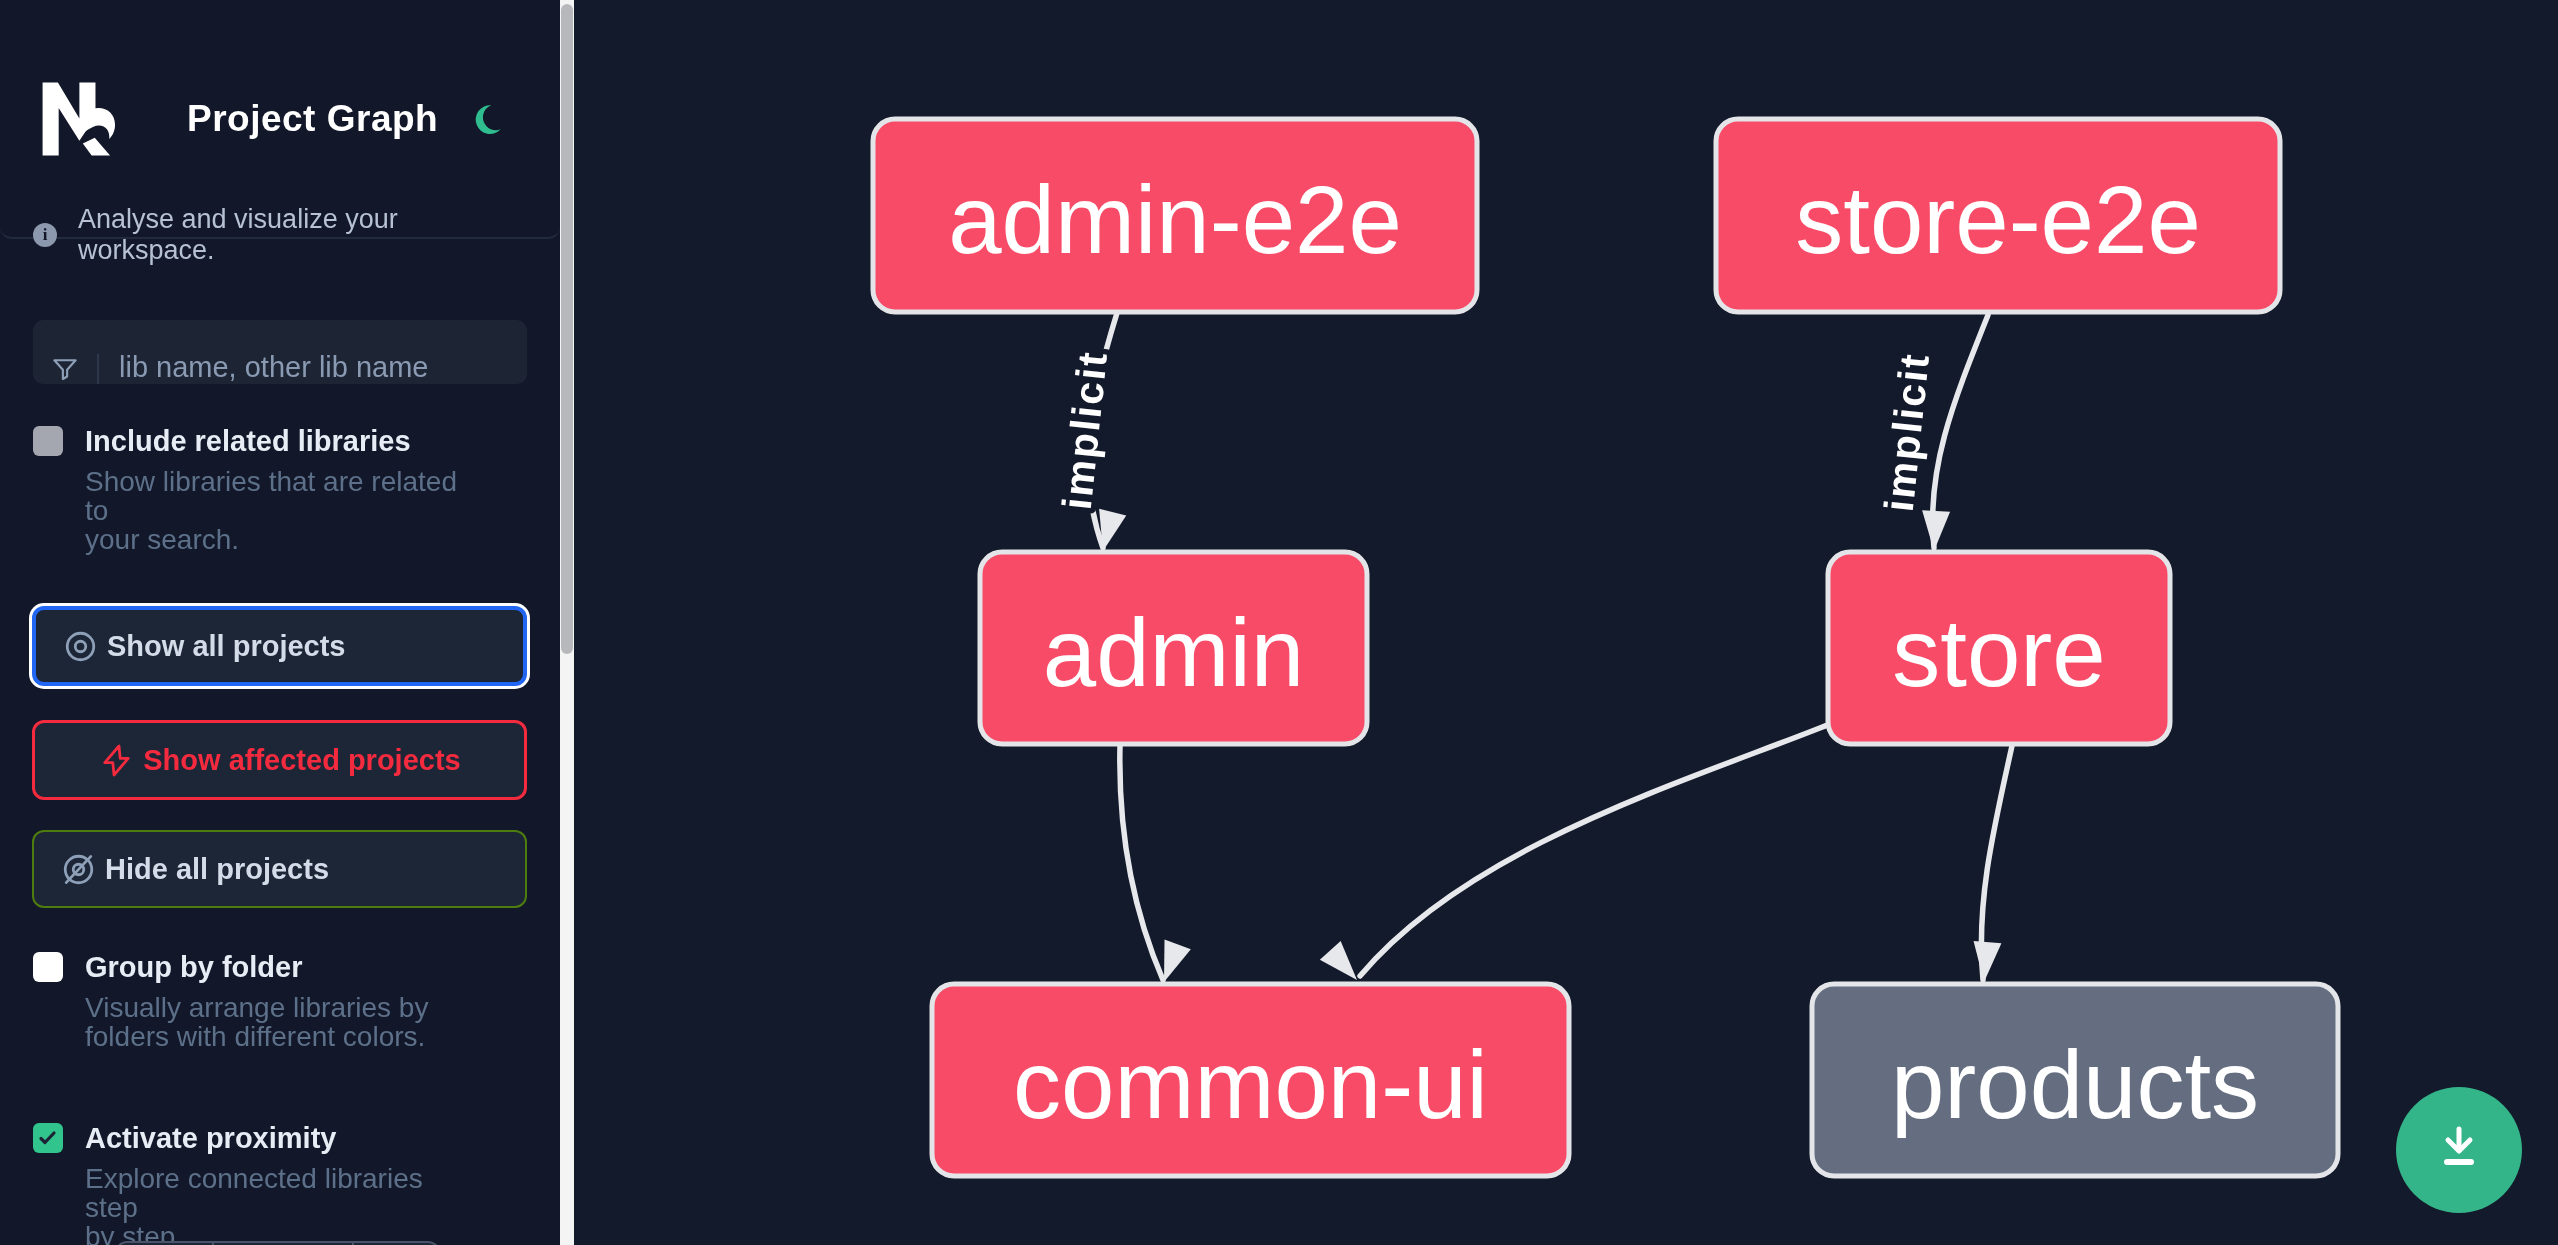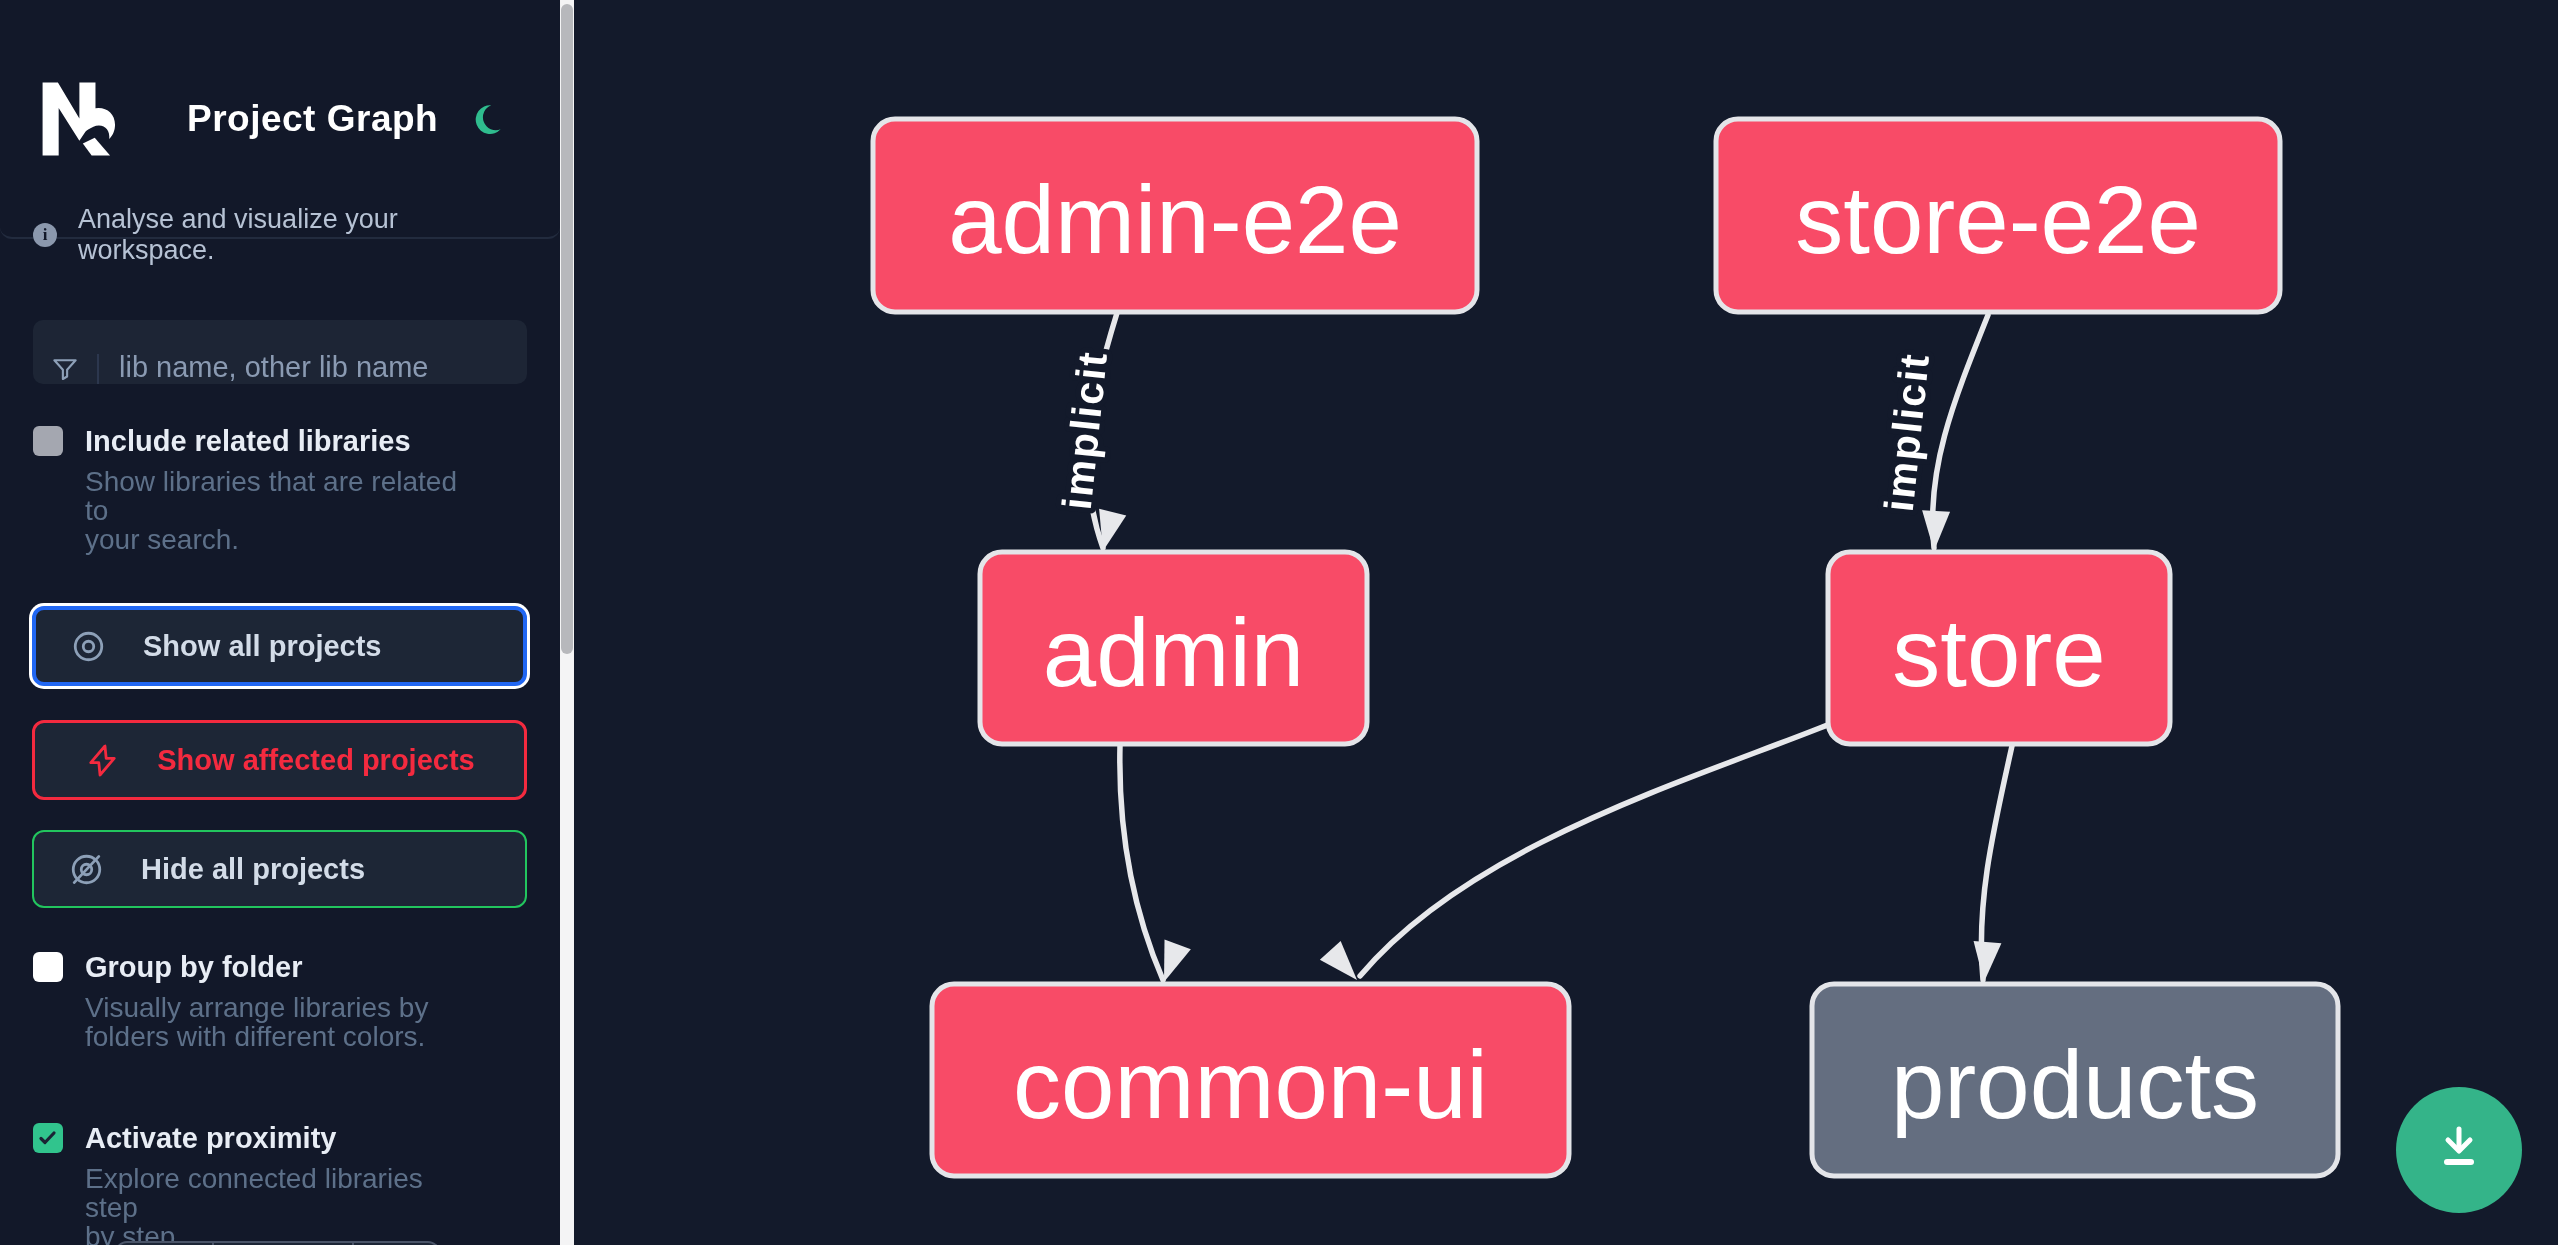--- a/index.html
+++ b/index.html
@@ -46,26 +46,26 @@
   .cb-box{width:30px;height:30px;border-radius:6px;margin-top:2px;cursor:pointer;
     display:flex;align-items:center;justify-content:center;}
   .cb-box svg{display:none;}
   .cb-box.gray{background:#a4a7b0;}
   .cb-box.white{background:#ffffff;}
   .cb-box.checked{background:#31c48d;}
   .cb-box.checked svg{display:block;}
   .cb-label{font-size:29px;font-weight:600;color:#e8edf5;line-height:34px;}
   .cb-desc{font-size:28px;color:#5d7089;line-height:29px;margin-top:9px;white-space:pre-line;}
   .side-btn{position:absolute;left:32px;width:495px;height:80px;box-sizing:border-box;
-    display:flex;align-items:center;gap:36px;padding:0 34px;
+    display:flex;align-items:center;gap:8px;padding:0 26px;
     background:#1d2636;border-radius:12px;font-size:29px;font-weight:600;color:#d3dce8;
     cursor:pointer;border:none;font-family:"Liberation Sans",sans-serif;}
   .btn-show-all{top:606px;border:4px solid #2167f3;box-shadow:0 0 0 3px #ffffff;}
   .btn-show-affected{top:720px;border:3px solid #f42a3f;color:#f42a3f;justify-content:center;}
-  .btn-hide-all{top:830px;height:78px;border:2px solid #22c55e;}
+  .btn-hide-all{top:830px;height:78px;border:2px solid #4d7c0f;}
   .btn-icon{width:37px;height:37px;flex:0 0 auto;}
   .cb-related{top:424px;}
   .cb-folder{top:950px;}
   .cb-proximity{top:1121px;}
   .segmented{position:absolute;left:115px;top:1241px;width:325px;height:14px;
     background:#1d2636;border:2px solid #4a5468;border-bottom:none;
     border-radius:12px 12px 0 0;box-sizing:border-box;}
   .segmented .divider{position:absolute;top:0;bottom:0;width:2px;background:#4a5468;}
   
   .scrollbar{position:absolute;left:560px;top:0;width:14px;height:1245px;background:#f4f4f5;z-index:6;}

